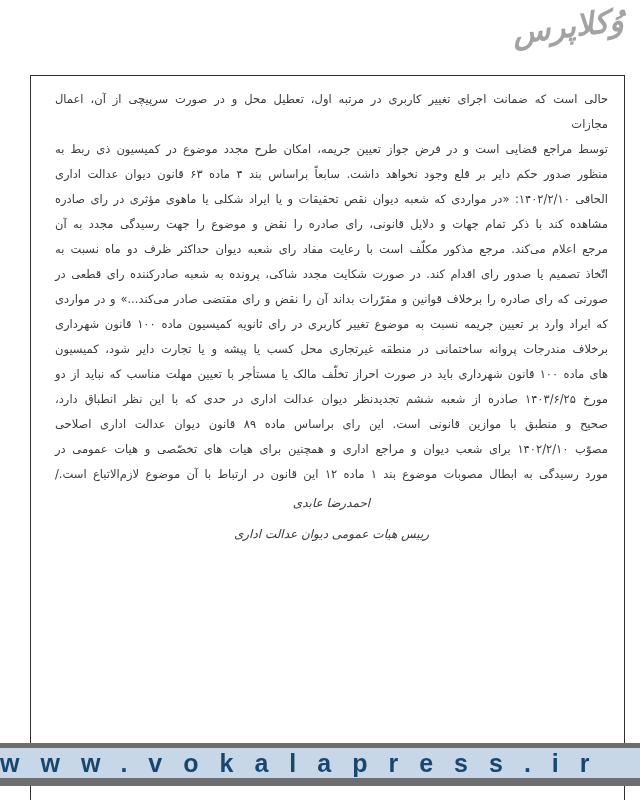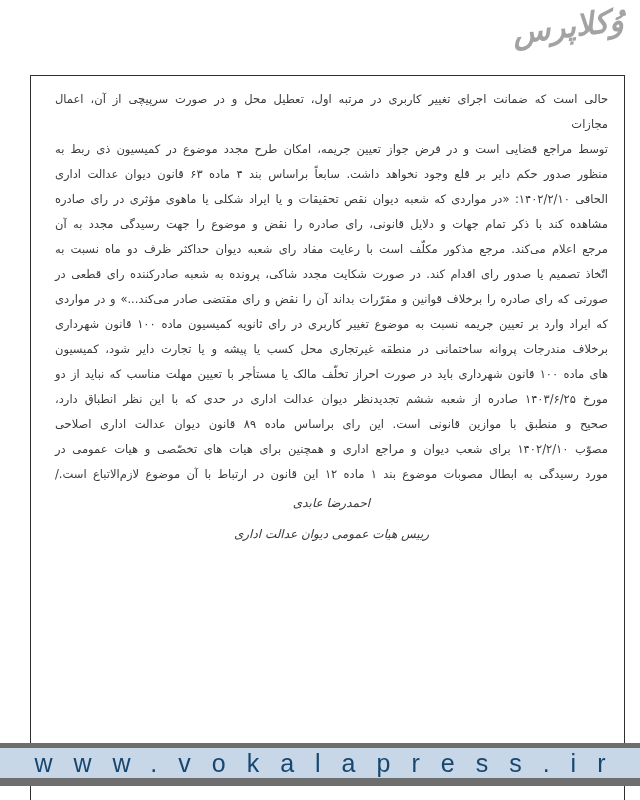--- a/index.html
+++ b/index.html
@@ -71,22 +71,22 @@
   }
   .footer-strip {
     position: absolute;
     left: 0;
     top: 5px;
     width: 640px;
     height: 30px;
     background: #c7d7e7;
     display: flex;
     align-items: center;
-    justify-content: center;
     overflow: hidden;
+    font-weight: bold;
   }
   .footer-url {
     font-family: "Liberation Sans", sans-serif;
     font-size: 25px;
     color: #17476f;
     letter-spacing: 21px;
     margin-right: -21px;
     white-space: nowrap;
   }
 </style>

